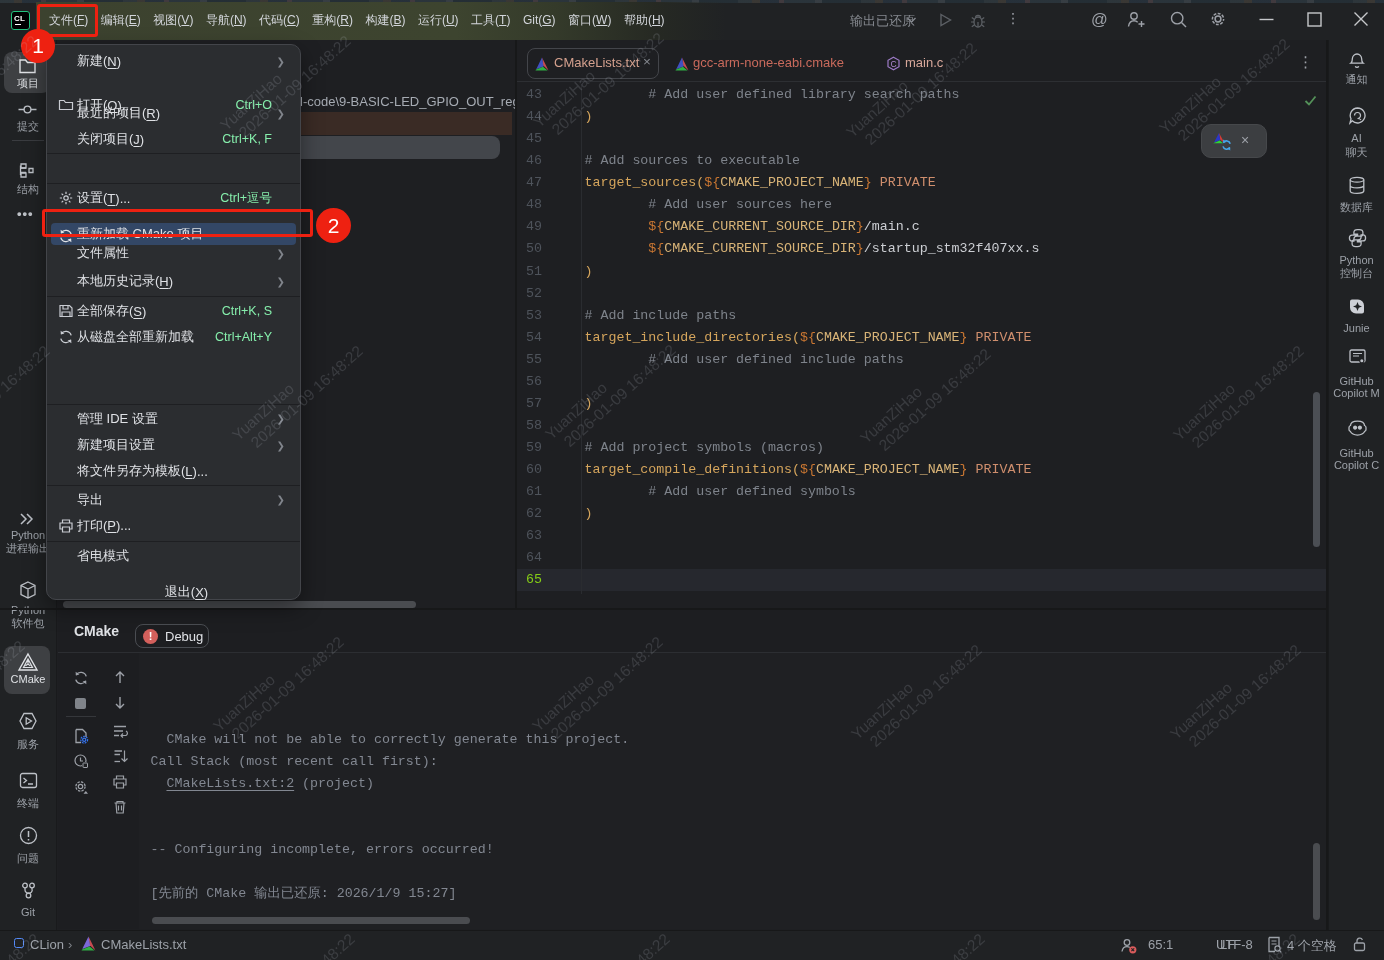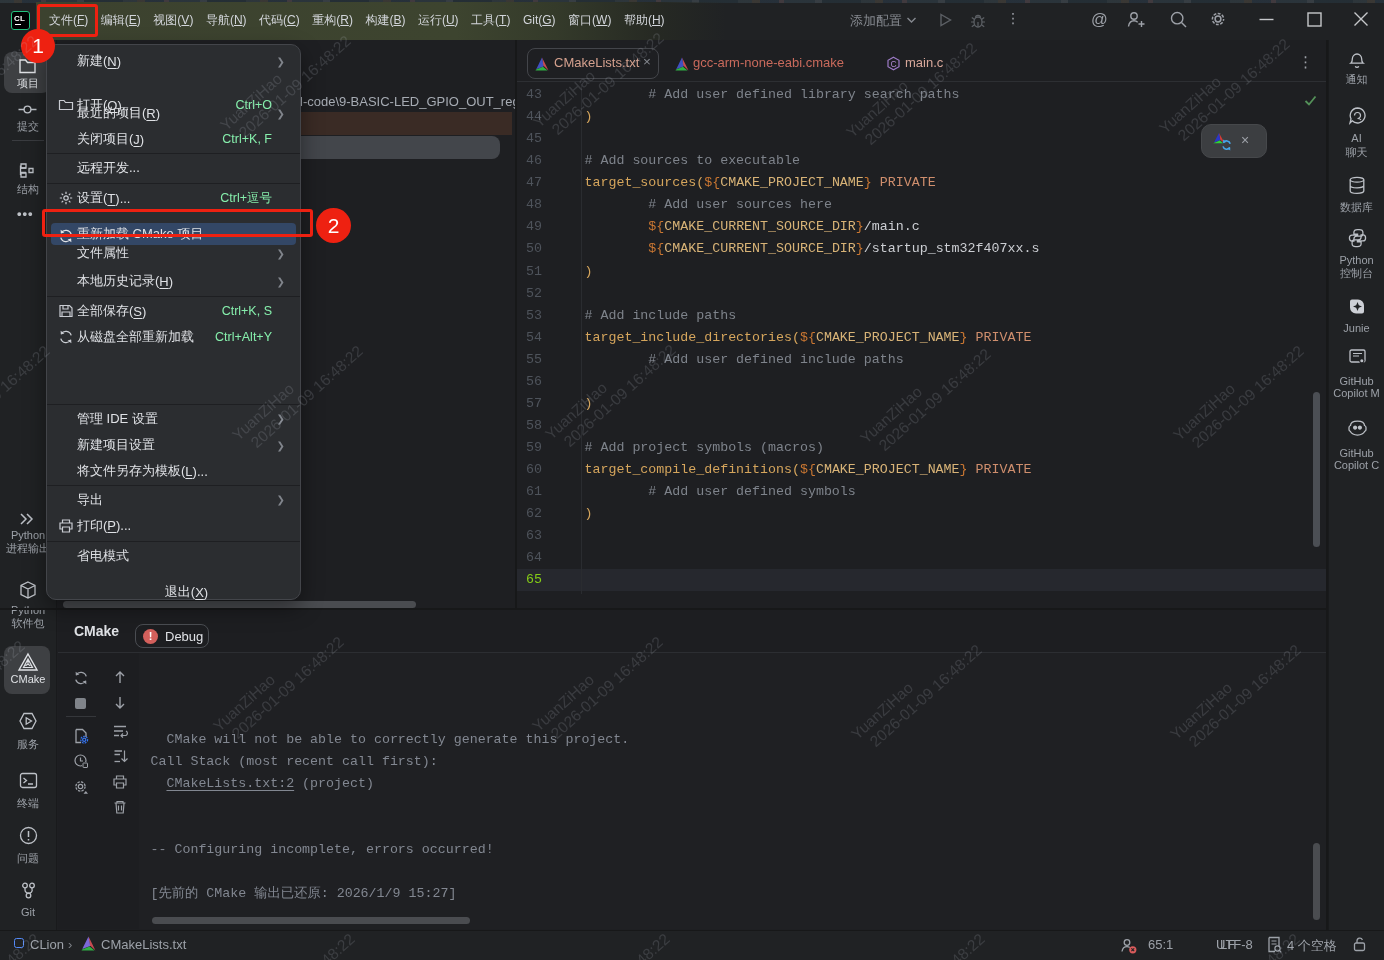--- a/index.html
+++ b/index.html
@@ -44,21 +44,21 @@
       <span>重构(<u>R</u>)</span>
       <span>构建(<u>B</u>)</span>
       <span>运行(<u>U</u>)</span>
       <span>工具(<u>T</u>)</span>
       <span>Git(<u>G</u>)</span>
       <span>窗口(<u>W</u>)</span>
       <span>帮助(<u>H</u>)</span>
   </div>
 
   <div class="abs" id="toptools" style="left:840px;top:0;width:544px;height:40px;">
-    <div class="abs" style="left:10px;top:12px;font-size:13px;color:#85898f;">添加配置</div>
+    <div class="abs" style="left:10px;top:12px;font-size:13px;color:#85898f;">输出已还原</div>
     <svg class="abs" style="left:66px;top:16px;" width="11" height="8" viewBox="0 0 11 8">
         <path d="M1.5 2 L5.5 6 L9.5 2" fill="none" stroke="#85898f" stroke-width="1.4"></path>
       </svg>
     <svg class="abs" style="left:98px;top:12px;" width="15" height="16" viewBox="0 0 15 16">
         <path d="M3 2.5 L12.5 8 L3 13.5 Z" fill="none" stroke="#5c6065" stroke-width="1.4"></path>
       </svg>
     <svg class="abs" style="left:129px;top:12px;" width="18" height="17" viewBox="0 0 18 17">
         <ellipse cx="9" cy="10" rx="4" ry="5" fill="none" stroke="#5c6065" stroke-width="1.3"></ellipse>
         <path d="M6.5 5.8 a2.5 2.5 0 0 1 5 0 M9 10 v4 M2 10 h3 M13 10 h3 M2.8 5.5 L5.5 7.5 M15.2 5.5 L12.5 7.5 M2.8 14.8 L5.5 12.8 M15.2 14.8 L12.5 12.8" stroke="#5c6065" stroke-width="1.2" fill="none"></path>
       </svg>
@@ -381,21 +381,20 @@
     </div>
 
   <div class="abs" id="menupopup" style="left:46px;top:44px;width:255px;height:556px;background:#2b2d30;border:1px solid #43454a;border-radius:10px;box-shadow:0 8px 22px rgba(0,0,0,0.42);z-index:20;">
     <div class="mi" style="top:3px;">新建(<u>N</u>)<span class="ar">❯</span></div>
     <div class="mi" style="top:18px;margin-top:29px;"><svg class="ic" width="16" height="16" viewBox="0 0 16 16">
           <path d="M1.5 3.5 h4.5 l1.5 2 h7 v7 h-13 z" fill="none" stroke="#c9ccd2" stroke-width="1.2"></path>
         </svg>打开(<u>O</u>)...<span class="sc">Ctrl+O</span></div>
     <div class="mi" style="top:55px;">最近的项目(<u>R</u>)<span class="ar">❯</span></div>
     <div class="mi" style="top:81px;">关闭项目(<u>J</u>)<span class="sc">Ctrl+K, F</span></div>
     <div class="sep" style="top:108px;"></div>
-    <div class="mi" style="top:110px;">远程开发...</div>
     <div class="sep" style="top:138px;"></div>
     <div class="mi" style="top:140px;"><svg class="ic" width="16" height="16" viewBox="0 0 16 16">
           <circle cx="8" cy="8" r="2.2" fill="none" stroke="#c9ccd2" stroke-width="1.2"></circle>
           <path d="M8 1.8 V4 M8 12 V14.2 M1.8 8 H4 M12 8 H14.2 M3.6 3.6 L5.2 5.2 M10.8 10.8 L12.4 12.4 M12.4 3.6 L10.8 5.2 M5.2 10.8 L3.6 12.4" stroke="#c9ccd2" stroke-width="1.2"></path>
         </svg>设置(<u>T</u>)...<span class="sc">Ctrl+逗号</span></div>
     <div class="mi sel" style="top:178px;"><svg class="ic" width="16" height="16" viewBox="0 0 16 16">
           <path d="M13.2 6.4 A5.5 5.5 0 0 0 3.2 5.0 M2.8 9.6 A5.5 5.5 0 0 0 12.8 11.0" fill="none" stroke="#dfe1e5" stroke-width="1.3"></path>
           <path d="M2.6 1.8 L2.9 5.4 L6.4 4.6 Z M13.4 14.2 L13.1 10.6 L9.6 11.4 Z" fill="#dfe1e5"></path>
         </svg>重新加载 CMake 项目</div>
     <div class="mi" style="top:195px;">文件属性<span class="ar">❯</span></div>

